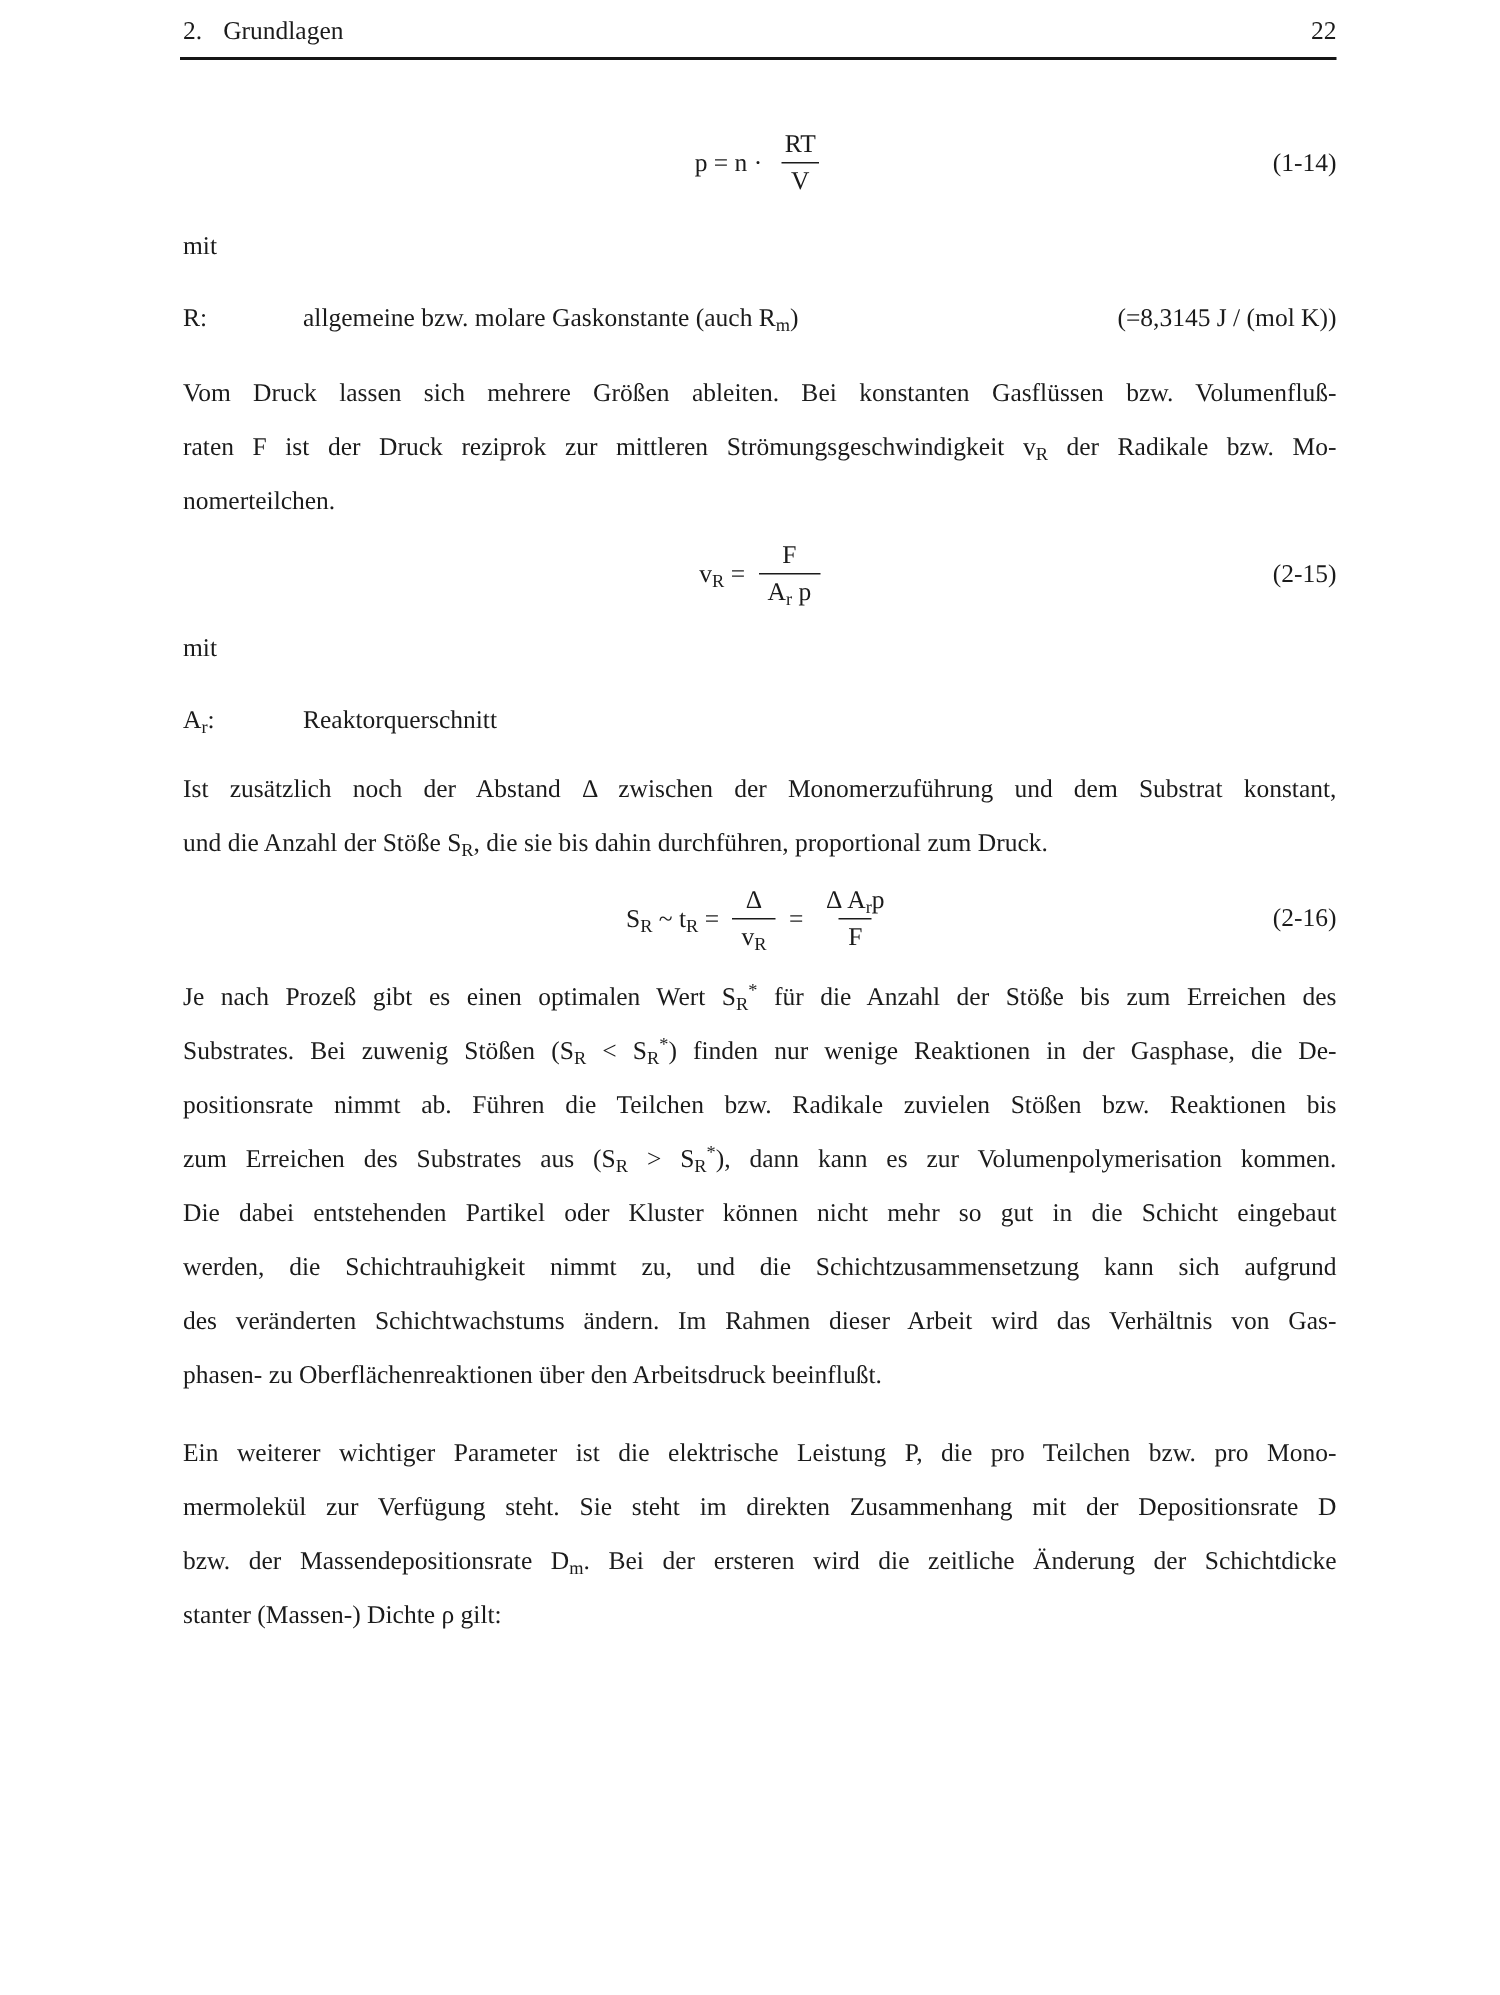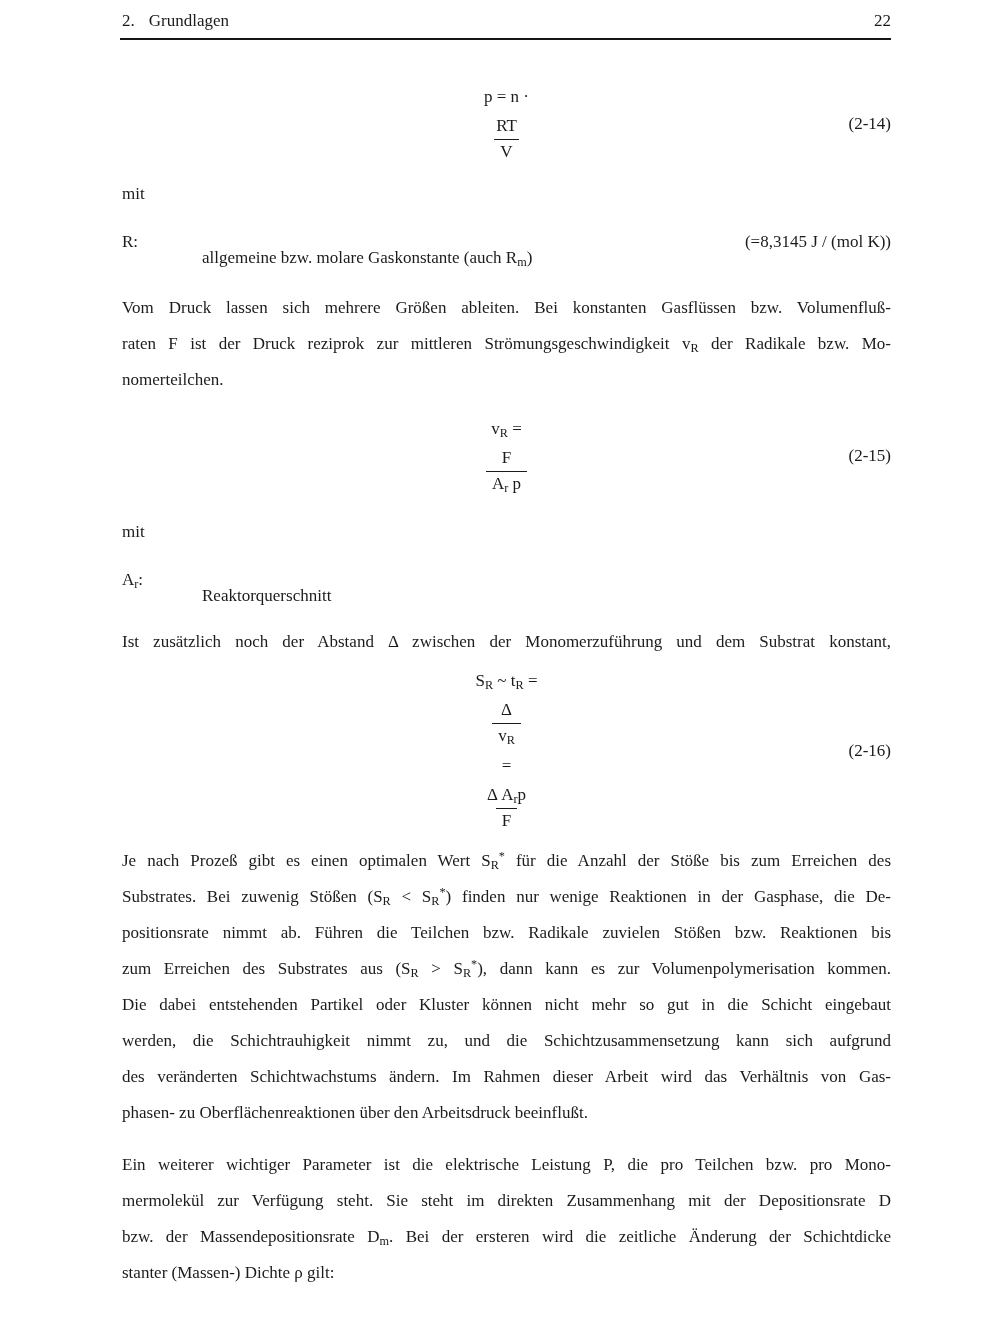--- a/index.html
+++ b/index.html
@@ -41,44 +41,43 @@
     align-items: center;
   }
   .eq-side { flex: 1; }
   .eq-side.right { text-align: right; }
   .eq-content {
     display: inline-flex;
     align-items: center;
     gap: 9px;
     line-height: 1.25;
     white-space: nowrap;
-    flex-direction: column;
   }
   .frac {
     display: inline-flex;
     flex-direction: column;
     align-items: center;
     text-align: center;
     vertical-align: middle;
   }
   .frac .num { padding: 0 6px 2px; line-height: 1.2; font-family: Liberation Serif, serif; }
   .frac .den { border-top: 1.6px solid #1b1b1b; padding: 2px 6px 0; line-height: 1.2; }
   .eq-row-214 { margin: 46px 0 10px; }
-  .eq-row-215 { margin: 20px 0; gap: 40px; }
+  .eq-row-215 { margin: 8px 0; gap: 40px; }
   .eq-row-216 { margin: 10px 0; }
   
   .mit { line-height: 36px; margin-top: 14px; }
   .mit2 { margin-top: 4px; }
   .def-row {
     display: flex;
     line-height: 36px;
     margin-top: 12px;
   }
   .def-term { width: 80px; flex: none; }
-  .def-desc { flex: 1; margin-top: 16px; }
+  .def-desc { flex: 1; }
   .def-value { flex: none; text-align: right; }
   
   .paragraph { margin-top: 14px; }
   .p2 { margin-top: 10px; }
   .p3 { margin-top: 12px; }
   .p4 { margin-top: 16px; }
   .line {
     line-height: 36px;
     text-align: justify;
     text-align-last: justify;
@@ -110,21 +109,21 @@
   <div class="eq-row eq-row-214">
     <div class="eq-side"></div>
     <div class="eq-content">
       <span>p = n ·</span>
       <span class="frac">
         <span class="num">RT</span>
         <span class="den">V</span>
       </span>
     </div>
     <div class="eq-side right">
-      <span>(2-14)</span>
+      <span>(1-14)</span>
     </div>
   </div>
 
   <div class="mit">mit</div>
 
   <div class="def-row">
     <div class="def-term">R:</div>
     <div class="def-desc">allgemeine bzw. molare Gaskonstante (auch R<sub>m</sub>)</div>
     <div class="def-value">(=8,3145 J / (mol K))</div>
   </div>
@@ -151,20 +150,21 @@
 
   <div class="mit mit2">mit</div>
 
   <div class="def-row">
     <div class="def-term">A<sub>r</sub>:</div>
     <div class="def-desc">Reaktorquerschnitt</div>
   </div>
 
   <div class="paragraph p2">
     <div class="line">Ist zusätzlich noch der Abstand Δ zwischen der Monomerzuführung und dem Substrat konstant,</div>
+    <div class="line last">und die Anzahl der Stöße S<sub>R</sub>, die sie bis dahin durchführen, proportional zum Druck.</div>
   </div>
 
   <div class="eq-row eq-row-216">
     <div class="eq-side"></div>
     <div class="eq-content">
       <span>S<sub>R</sub> ~ t<sub>R</sub> =</span>
       <span class="frac">
         <span class="num">Δ</span>
         <span class="den">v<sub>R</sub></span>
       </span>

